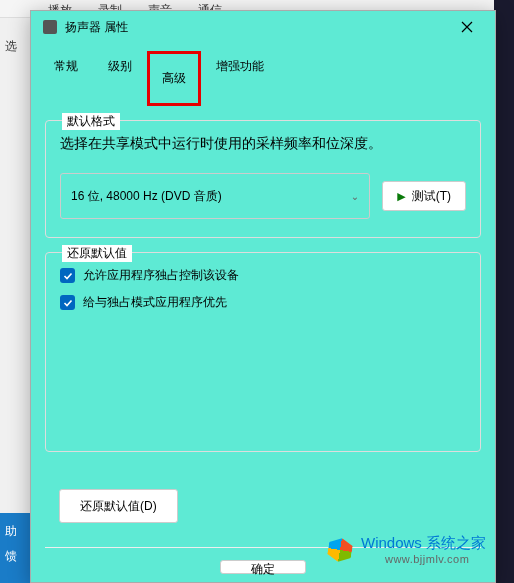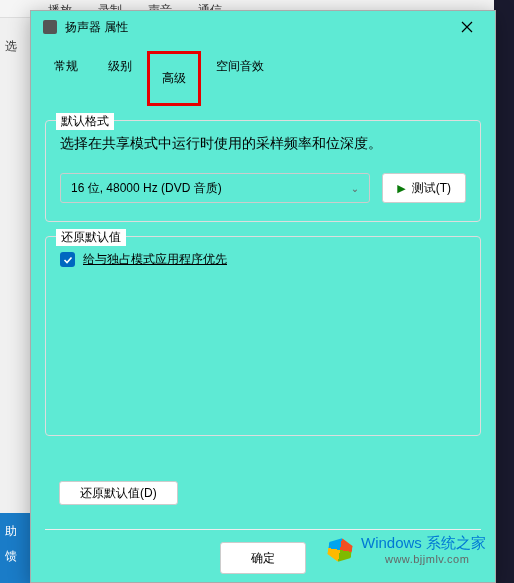--- a/index.html
+++ b/index.html
@@ -22,41 +22,41 @@
     .titlebar-text { flex: 1; font-size: 12px; color: #000; }
     .close-btn { width: 32px; height: 24px; display: flex; align-items: center; justify-content: center; font-size: 16px; cursor: pointer; }
     
     .tabs { display: flex; padding: 0 8px; margin-top: 8px; }
     .tab { padding: 6px 14px; font-size: 12px; color: #000; cursor: pointer; border: 1px solid transparent; }
     .tab.highlighted { border: 3px solid #e60000; padding: 16px 12px; }
     
     .tab-content { flex: 1; padding: 14px 14px 8px 14px; display: flex; flex-direction: column; gap: 14px; overflow: hidden; }
     
     .fieldset { border: 1px solid #ddd; border-radius: 4px; padding: 14px 14px 18px 14px; position: relative; }
-    .fieldset-legend { position: absolute; top: -8px; left: 10px; background: #fff; padding: 0 5px; font-size: 12px; color: #000; }
+    .fieldset-legend { position: absolute; top: -8px; left: 16px; background: #fff; padding: 0 5px; font-size: 12px; color: #000; }
     .fieldset-desc { font-size: 14px; color: #000; margin-bottom: 20px; }
     
     .format-row { display: flex; gap: 12px; align-items: center; }
-    .select { flex: 1; height: 30px; border: 1px solid #ccc; border-radius: 3px; display: flex; align-items: center; justify-content: space-between; padding: 0 10px; font-size: 12px; cursor: pointer; }
+    .select { flex: 1; height: 46px; border: 1px solid #ccc; border-radius: 3px; display: flex; align-items: center; justify-content: space-between; padding: 0 10px; font-size: 12px; cursor: pointer; }
     .select-chevron { font-size: 10px; color: #666; }
     .test-btn { height: 30px; padding: 0 14px; border: 1px solid #ccc; border-radius: 3px; display: flex; align-items: center; gap: 6px; font-size: 12px; cursor: pointer; background: #fff; }
     .play-icon { color: #0a7a0a; font-size: 11px; }
     
     .checkbox-row { display: flex; align-items: center; gap: 8px; margin-bottom: 10px; }
-    .checkbox-row:last-child { margin-bottom: 0; text-decoration: underline; }
+    .checkbox-row:last-child { margin-bottom: 0; }
     .checkbox { width: 15px; height: 15px; background: #0067c0; border-radius: 3px; display: flex; align-items: center; justify-content: center; color: #fff; font-size: 10px; cursor: pointer; }
     .checkbox-label { font-size: 12px; color: #000; }
     
     .exclusive-fieldset { min-height: 200px; }
     
     .restore-row { padding: 0 14px; margin-top: auto; }
-    .restore-btn { height: 24px; padding: 0 20px; border: 1px solid #ccc; border-radius: 3px; font-size: 12px; cursor: pointer; background: #fff; }
+    .restore-btn { height: 34px; padding: 0 20px; border: 1px solid #ccc; border-radius: 3px; font-size: 12px; cursor: pointer; background: #fff; }
     
     .button-row { display: flex; justify-content: center; gap: 10px; padding: 12px 14px 0 14px; border-top: 1px solid #eee; margin-top: 10px; }
-    .ok-btn { height: 32px; padding: 0 30px; border: 1px solid #ccc; border-radius: 3px; font-size: 12px; cursor: pointer; background: #fff; }
+    .ok-btn { height: 14px; padding: 0 30px; border: 1px solid #ccc; border-radius: 3px; font-size: 12px; cursor: pointer; background: #fff; }
     
     .watermark { position: absolute; bottom: 18px; right: 28px; display: flex; align-items: center; gap: 6px; }
     .watermark-logo { width: 30px; height: 30px; position: relative; }
     .watermark-logo::before { content: ''; position: absolute; width: 24px; height: 24px; left: 3px; top: 3px;
       background: conic-gradient(#f25022 0 25%, #7fba00 25% 50%, #ffb900 50% 75%, #00a4ef 75% 100%); 
       clip-path: polygon(50% 0, 100% 25%, 100% 75%, 50% 100%, 0 75%, 0 25%);
       transform: rotate(10deg);
     }
     .watermark-text { display: flex; flex-direction: column; }
     .watermark-main { font-size: 15px; color: #0078d4; font-weight: 500; }
@@ -91,21 +91,21 @@
       <svg width="12" height="12" viewBox="0 0 12 12">
           <path d="M1 1 L11 11 M11 1 L1 11" stroke="currentColor" stroke-width="1.2" fill="none"></path>
         </svg>
     </div>
   </div>
 
   <div class="tabs">
     <div class="tab">常规</div>
     <div class="tab">级别</div>
     <div class="tab highlighted">高级</div>
-    <div class="tab">空间音效</div>
+    <div class="tab">增强功能</div>
   </div>
 
   <div class="tab-content">
 
     <div class="fieldset">
       <div class="fieldset-legend">默认格式</div>
       <div class="fieldset-desc">选择在共享模式中运行时使用的采样频率和位深度。</div>
       <div class="format-row">
         <div class="select">
           <span>16 位, 48000 Hz (DVD 音质)</span>
@@ -113,20 +113,28 @@
         </div>
         <button class="test-btn">
           <span class="play-icon">▶</span>
           <span>测试(T)</span>
         </button>
       </div>
     </div>
 
     <div class="fieldset exclusive-fieldset">
       <div class="fieldset-legend">还原默认值</div>
+      <div class="checkbox-row">
+        <div class="checkbox">
+          <svg width="10" height="10" viewBox="0 0 10 10">
+              <path d="M1.5 5 L4 7.5 L8.5 2.5" stroke="#fff" stroke-width="1.6" fill="none"></path>
+            </svg>
+        </div>
+        <span class="checkbox-label">允许应用程序独占控制该设备</span>
+      </div>
       <div class="checkbox-row">
         <div class="checkbox">
           <svg width="10" height="10" viewBox="0 0 10 10">
               <path d="M1.5 5 L4 7.5 L8.5 2.5" stroke="#fff" stroke-width="1.6" fill="none"></path>
             </svg>
         </div>
         <span class="checkbox-label">给与独占模式应用程序优先</span>
       </div>
     </div>
 

